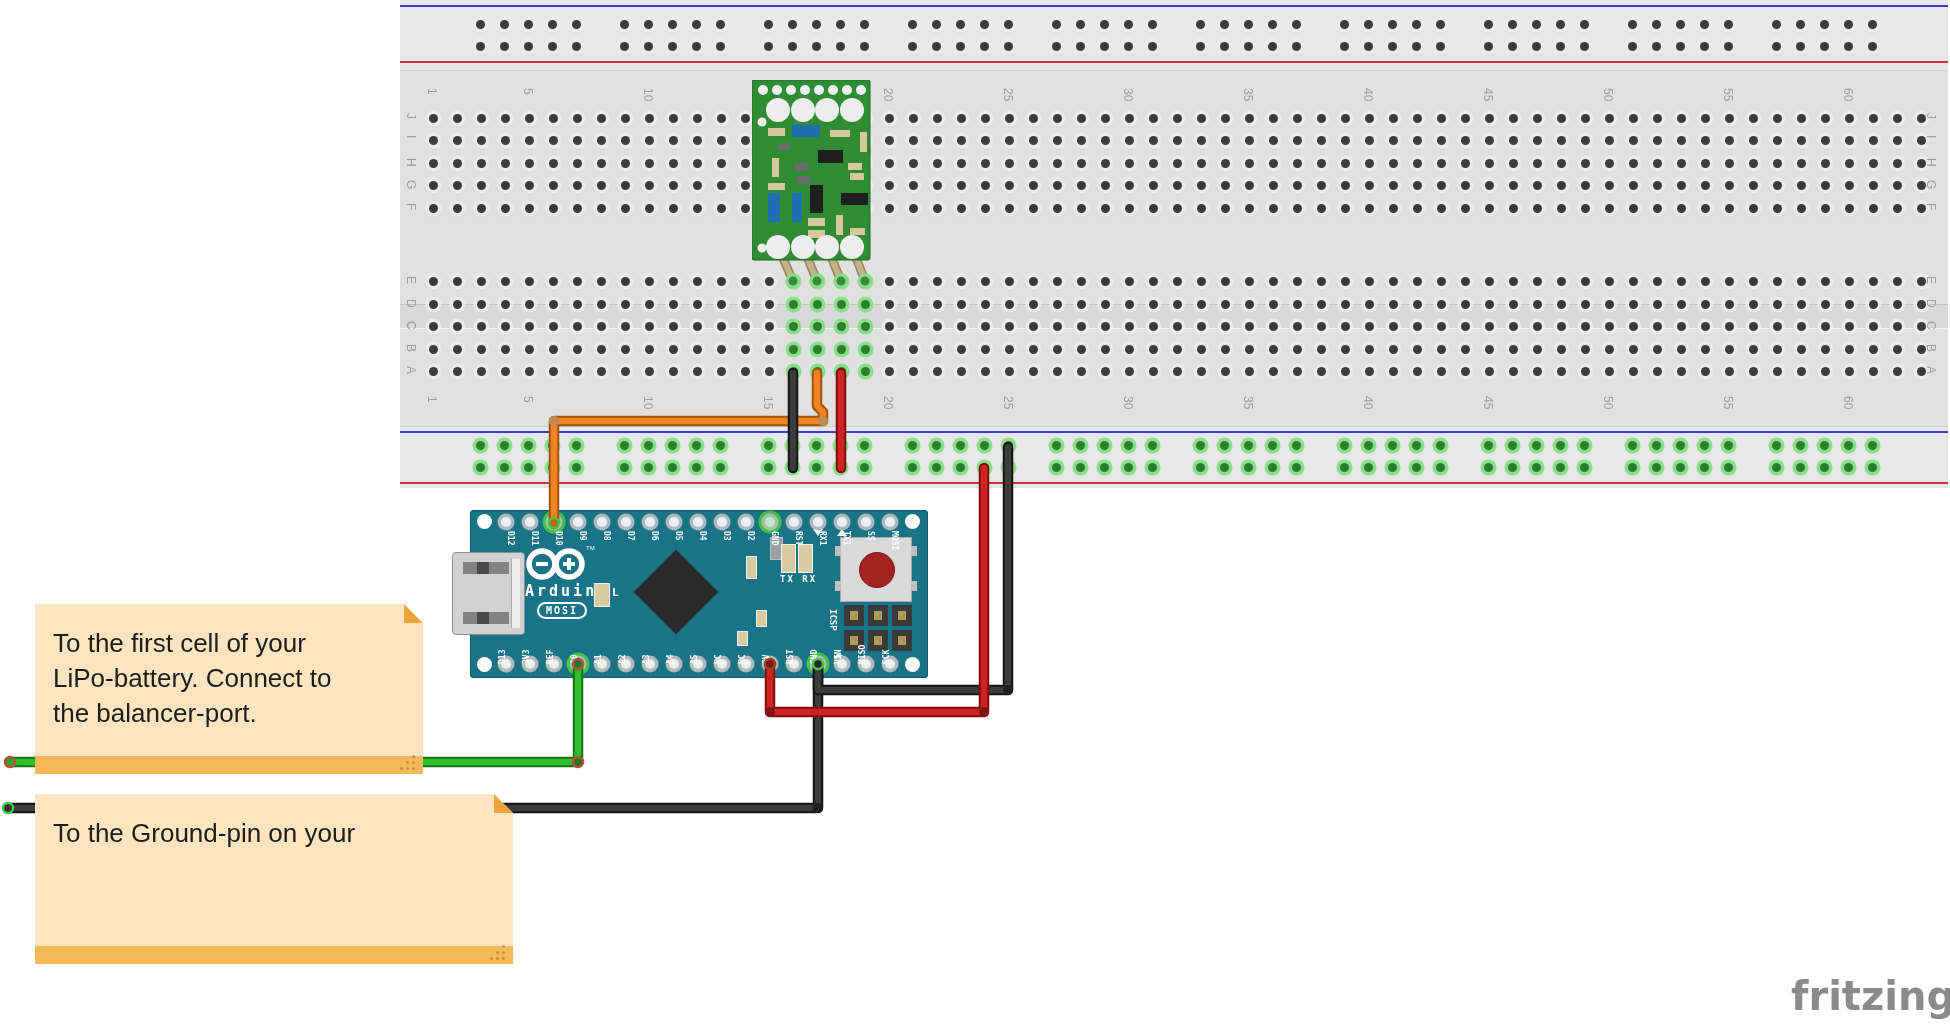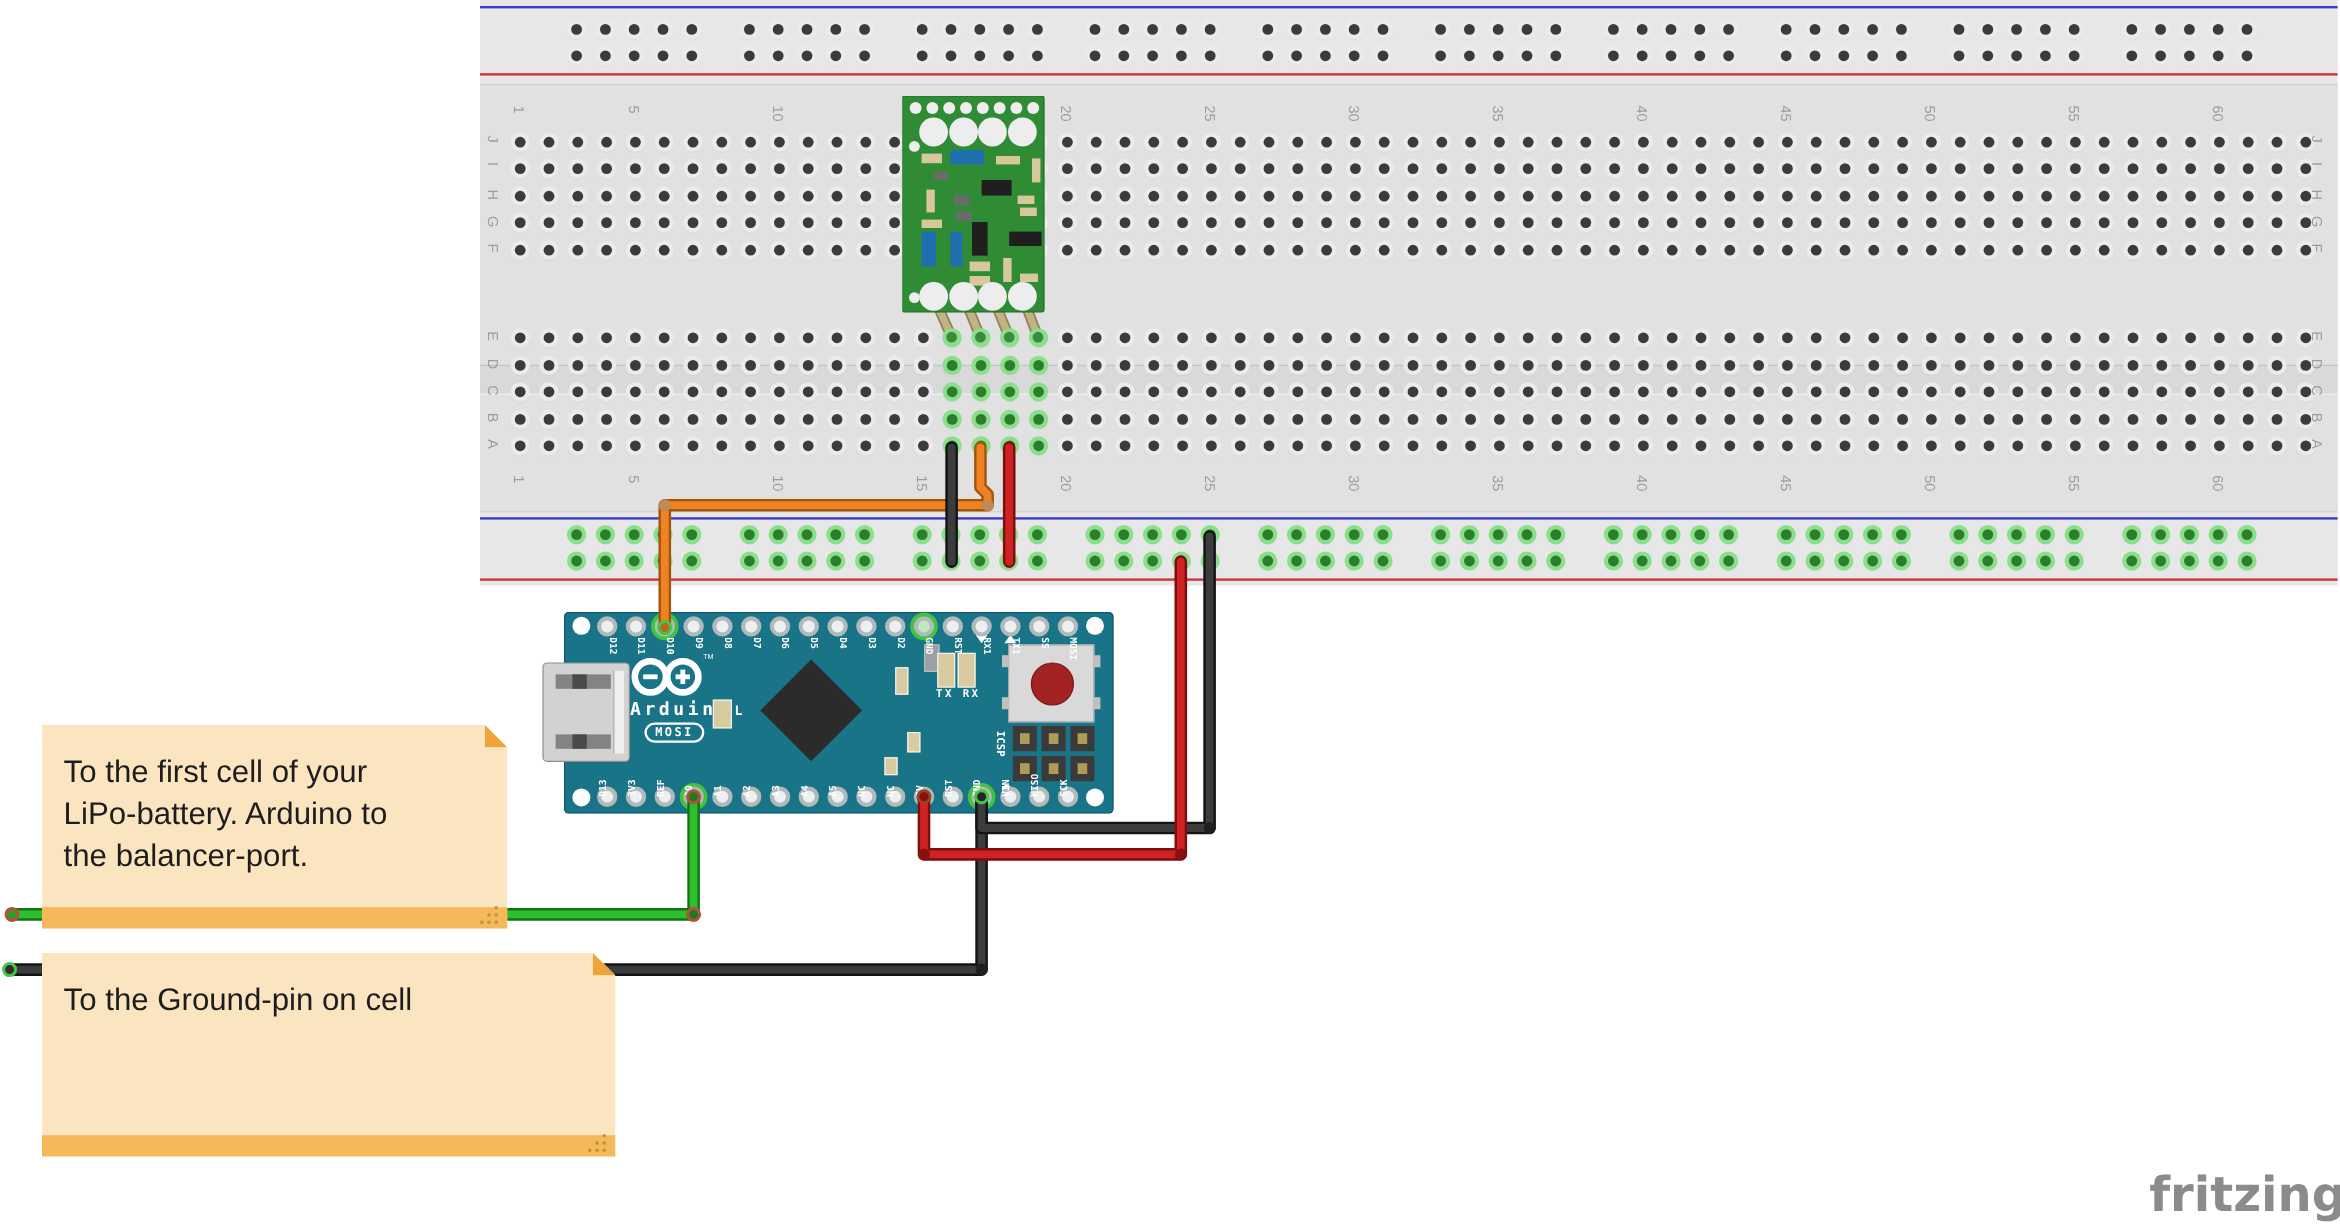--- a/index.html
+++ b/index.html
@@ -1188,38 +1188,38 @@
       <circle cx="8" cy="808" r="5" fill="#2f2f2f" stroke="#43c643" stroke-width="2.5"></circle>
       <circle cx="554" cy="523" r="5" fill="#bf6418" stroke="#43c643" stroke-width="2.5"></circle>
       <circle cx="770" cy="664" r="5" fill="#871110" stroke="#94441e" stroke-width="2.5"></circle>
       <circle cx="818" cy="664" r="5" fill="#262626" stroke="#43c643" stroke-width="2.5"></circle>
     </svg>
 
   <div class="note" style="left:35px;top:604px;width:388px;height:170px;">
     <div class="note-fold"></div>
     <div class="note-text">
       <div>To the first cell of your</div>
-      <div>LiPo-battery. Arduino to</div>
+      <div>LiPo-battery. Connect to</div>
       <div>the balancer-port.</div>
     </div>
     <div class="note-band"></div>
     <div class="grip">
       <i style="left:0;top:11px;"></i>
         <i style="left:6px;top:11px;"></i>
         <i style="left:12px;top:11px;"></i>
       <i style="left:6px;top:5px;"></i>
         <i style="left:12px;top:5px;"></i>
         <i style="left:12px;top:-1px;"></i>
     </div>
   </div>
 
   <div class="note" style="left:35px;top:794px;width:478px;height:170px;">
     <div class="note-fold"></div>
     <div class="note-text">
-      <div>To the Ground-pin on cell</div>
+      <div>To the Ground-pin on your</div>
     </div>
     <div class="note-band"></div>
     <div class="grip">
       <i style="left:0;top:11px;"></i>
         <i style="left:6px;top:11px;"></i>
         <i style="left:12px;top:11px;"></i>
       <i style="left:6px;top:5px;"></i>
         <i style="left:12px;top:5px;"></i>
         <i style="left:12px;top:-1px;"></i>
     </div>

